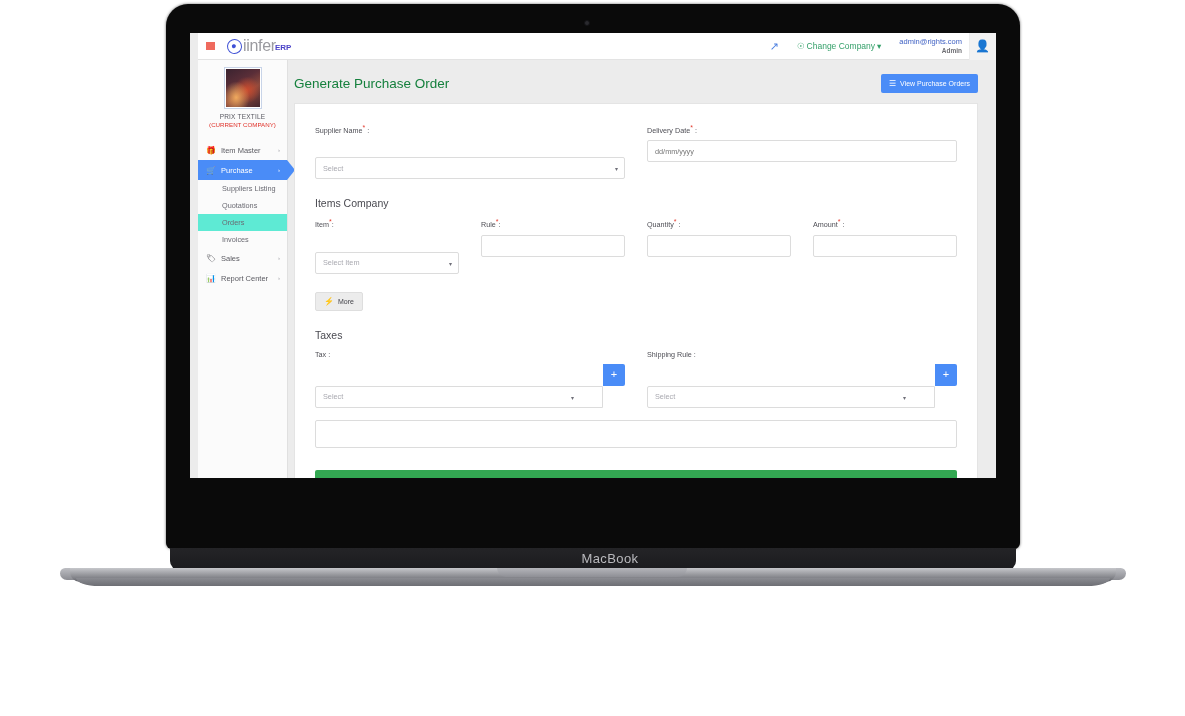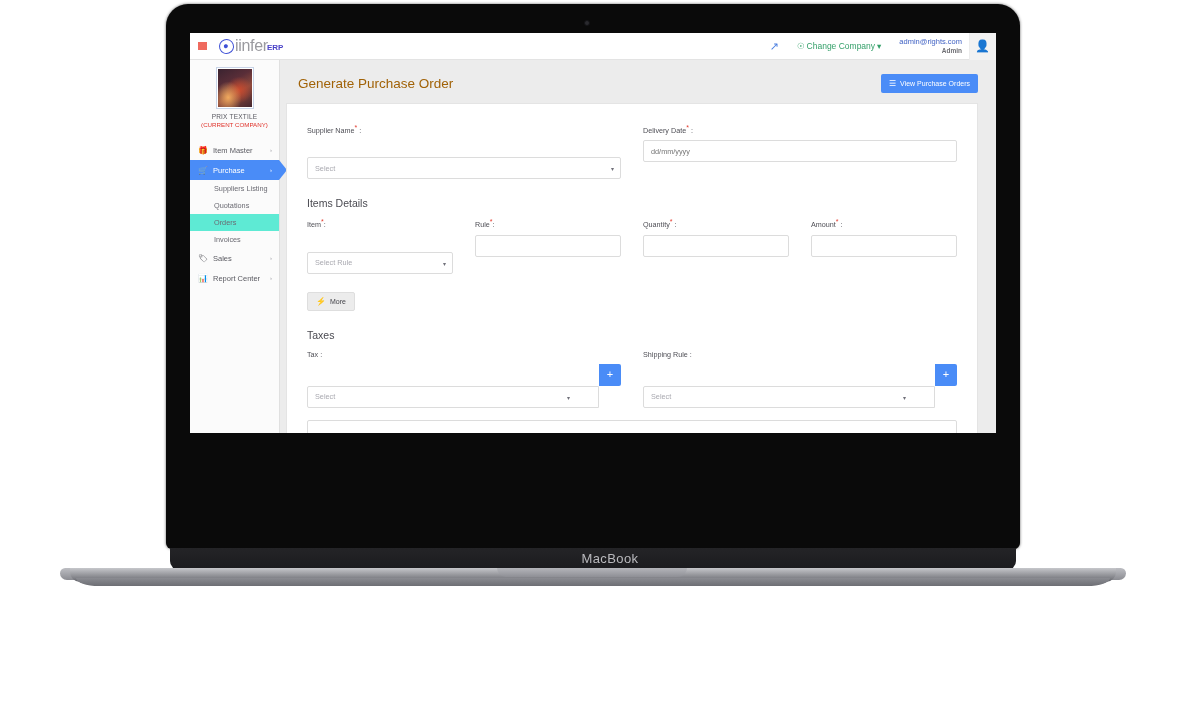--- a/index.html
+++ b/index.html
@@ -21,22 +21,22 @@
     box-shadow: 0 0 3px rgba(0,0,0,0.6);
   }
   .mb-camera {
     position: absolute; left: 584px; top: 20px;
     width: 6px; height: 6px; border-radius: 50%;
     background: #2a2a2e;
     border: 1px solid #131316;
   }
   .mb-screen {
     position: absolute; left: 190px; top: 33px;
-    width: 806px; height: 400px;
-    background: #ececec; overflow: hidden;
+    width: 806px; height: 445px;
+    background: #ececec; overflow: hidden; padding-left: 8px;
   }
   .mb-chinbar {
     position: absolute; left: 170px; top: 548px;
     width: 846px; height: 22px;
     background: linear-gradient(#242427, #1b1b1e);
     border-radius: 0 0 9px 9px;
     padding-left: 34px;
   }
   .mb-chinbar span {
     display: block; text-align: center; line-height: 22px;
@@ -169,21 +169,21 @@
     padding-left: 24px; font-size: 7.3px; color: #6a6a72; cursor: pointer;
   }
   .nav-sub.selected { background: #5eead4; }
 
   
   .content { flex: 1 1 auto; position: relative; }
   .content-head {
     display: flex; align-items: center; justify-content: space-between;
     padding: 14px 18px 10px 6px;
   }
-  .page-title { font-size: 13.5px; color: #a16207; font-weight: normal; margin-left: 12px; }
+  .page-title { font-size: 13.5px; color: #15803d; font-weight: normal; }
   .btn-view {
     background: #4a8cf7; color: #ffffff; font-size: 7px;
     padding: 5px 8px; border: none; border-radius: 2px;
     display: flex; align-items: center; gap: 4px; cursor: pointer;
     white-space: nowrap;
   }
   .btn-view .vico { font-size: 8px; }
 
   .panel {
     background: #ffffff; border: 1px solid #e4e4e4;
@@ -371,29 +371,29 @@
             </div>
             <div class="col">
               <label class="field-label">
                 <span>Delivery Date</span><span class="req">*</span> <span>:</span>
               </label>
               <input class="ctl" type="text" placeholder="dd/mm/yyyy" style="">
             </div>
           </div>
 
           
-          <div class="section-title">Items Details</div>
+          <div class="section-title">Items Company</div>
 
           <div class="row">
             <div class="col">
               <label class="field-label">
                 <span>Item</span><span class="req">*</span><span>:</span>
               </label>
               <div class="ctl select placeholder">
-                <span>Select Rule</span>
+                <span>Select Item</span>
                 <span class="caret">▾</span>
               </div>
             </div>
             <div class="col">
               <label class="field-label">
                 <span>Rule</span><span class="req">*</span><span>:</span>
               </label>
               <input class="ctl" type="text" value="" style="">
             </div>
             <div class="col">

